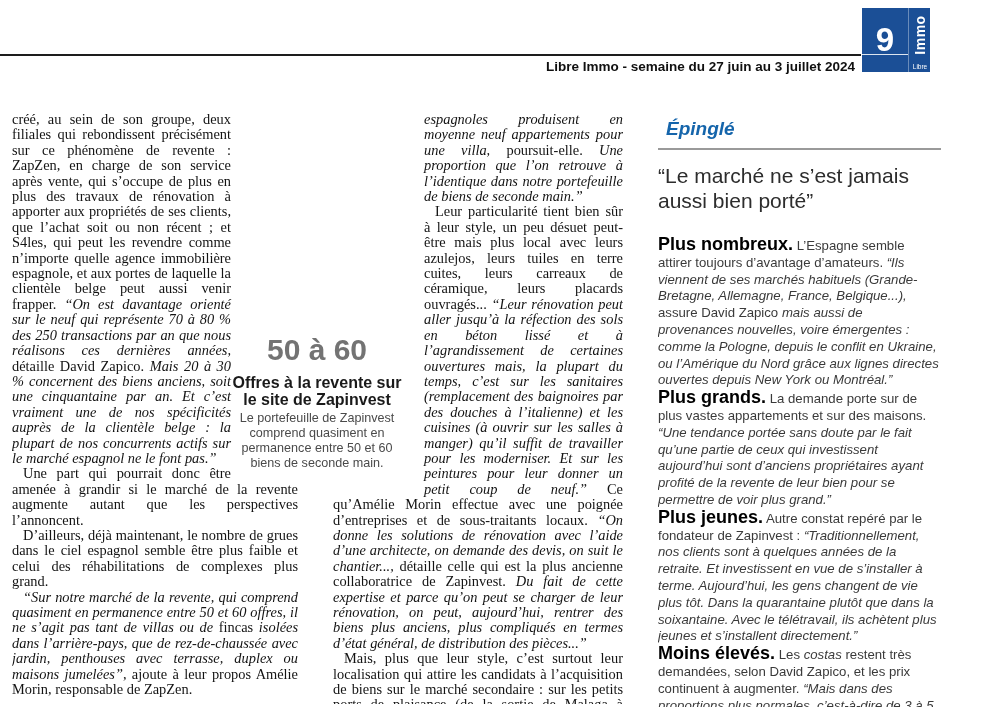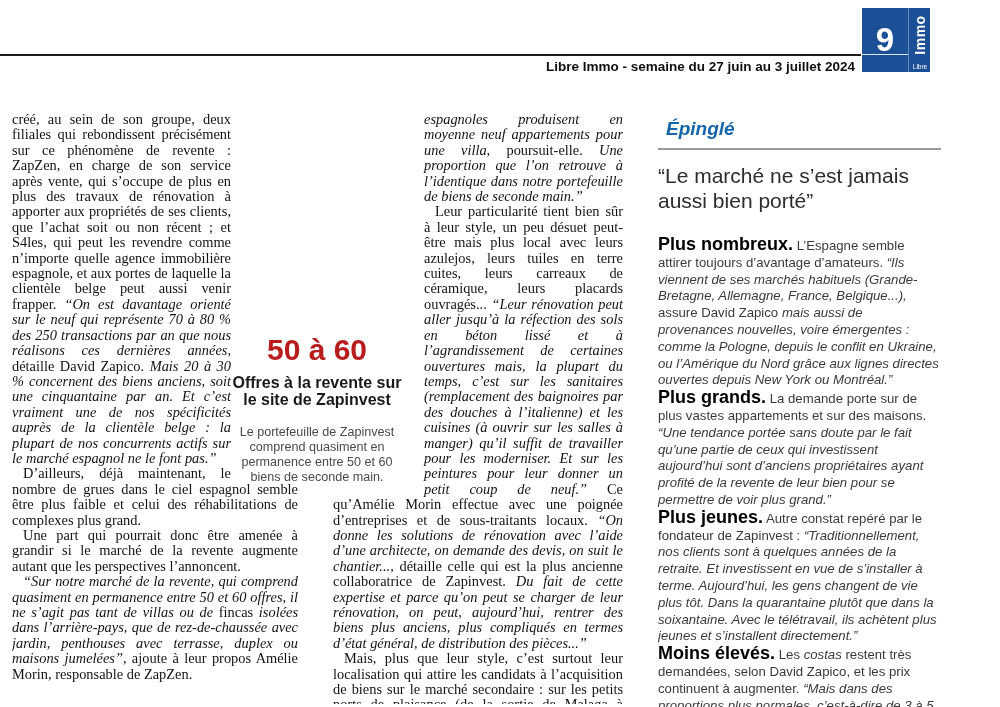--- a/index.html
+++ b/index.html
@@ -33,23 +33,23 @@
   .col2{left:333px;width:290px;}
   .col p{margin:0;text-indent:11px;}
   .col p.first{text-indent:0;}
   .run-i{font-style:italic;}
   .spacer-r{float:right;width:67px;height:156px;margin-top:212px;}
   .spacer-l{float:left;width:91px;height:158px;margin-top:215px;}
 
   
   .pullquote{position:absolute;left:232px;top:333px;width:170px;text-align:center;
              font-family:"Liberation Sans",sans-serif;}
-  .pq-number{color:#b91c1c;font-size:30px;font-weight:bold;line-height:33px;}
+  .pq-number{color:#737373;font-size:30px;font-weight:bold;line-height:33px;}
   .pq-title{font-size:16px;font-weight:bold;color:#1a1a1a;line-height:16.5px;margin-top:9px;}
-  .pq-body{font-size:12.6px;color:#4a4a4a;line-height:15px;margin-top:17px;}
+  .pq-body{font-size:12.6px;color:#4a4a4a;line-height:15px;margin-top:3px;}
 
   
   .sidebar{position:absolute;left:658px;top:110px;width:283px;height:597px;overflow:hidden;
            font-family:"Liberation Sans",sans-serif;color:#3a3a3a;text-align:left;}
   .sb-label{color:#1565ab;font-size:19px;font-weight:bold;margin:8px;line-height:22px;font-style:italic;}
   .sb-rule{height:2px;background:#9a9a9a;margin-top:7px;}
   .sb-quote{font-size:21px;line-height:25px;color:#2d2d2d;margin-top:13px;}
   .sb-item{font-size:13.2px;line-height:16.8px;}
   .sb-item.firstitem{margin-top:23px;}
   .sb-lead{font-weight:bold;color:#000;font-size:18px;}
@@ -66,22 +66,22 @@
     <div class="corner-immo">
       <span>Immo</span>
     </div>
     <div class="corner-libre">Libre</div>
   </div>
 </div>
 
 <div class="col col1">
   <div class="spacer-r"></div>
   <p class="first"><span class="run-r">créé, au sein de son groupe, deux filiales qui rebondissent précisément sur ce phénomène de revente : ZapZen, en charge de son service après vente, qui s’occupe de plus en plus des travaux de rénovation à apporter aux propriétés de ses clients, que l’achat soit ou non récent ; et S4les, qui peut les revendre comme n’importe quelle agence immobilière espagnole, et aux portes de laquelle la clientèle belge peut aussi venir frapper. </span><span class="run-i">“On est davantage orienté sur le neuf qui représente 70 à 80 % des 250 transactions par an que nous réalisons ces dernières années, </span><span class="run-r">détaille David Zapico. </span><span class="run-i">Mais 20 à 30 % concernent des biens anciens, soit une cinquantaine par an. Et c’est vraiment une de nos spécificités auprès de la clientèle belge : la plupart de nos concurrents actifs sur le marché espagnol ne le font pas.”</span></p>
+  <p><span class="run-r">Une part qui pourrait donc être amenée à grandir si le marché de la revente augmente autant que les perspectives l’annoncent.</span></p>
   <p><span class="run-r">D’ailleurs, déjà maintenant, le nombre de grues dans le ciel espagnol semble être plus faible et celui des réhabilitations de complexes plus grand.</span></p>
-  <p><span class="run-r">Une part qui pourrait donc être amenée à grandir si le marché de la revente augmente autant que les perspectives l’annoncent.</span></p>
   <p><span class="run-i">“Sur notre marché de la revente, qui comprend quasiment en permanence entre 50 et 60 offres, il ne s’agit pas tant de villas ou de </span><span class="run-r">fincas</span><span class="run-i"> isolées dans l’arrière-pays, que de rez-de-chaussée avec jardin, penthouses avec terrasse, duplex ou maisons jumelées”</span><span class="run-r">, ajoute à leur propos Amélie Morin, responsable de ZapZen.</span></p>
 
 </div>
 
 <div class="col col2">
   <div class="spacer-l"></div>
   <p class="first"><span class="run-i">espagnoles produisent en moyenne neuf appartements pour une villa, </span><span class="run-r">poursuit-elle. </span><span class="run-i">Une proportion que l’on retrouve à l’identique dans notre portefeuille de biens de seconde main.”</span></p>
   <p><span class="run-r">Leur particularité tient bien sûr à leur style, un peu désuet peut-être mais plus local avec leurs azulejos, leurs tuiles en terre cuites, leurs carreaux de céramique, leurs placards ouvragés... </span><span class="run-i">“Leur rénovation peut aller jusqu’à la réfection des sols en béton lissé et à l’agrandissement de certaines ouvertures mais, la plupart du temps, c’est sur les sanitaires (remplacement des baignoires par des douches à l’italienne) et les cuisines (à ouvrir sur les salles à manger) qu’il suffit de travailler pour les moderniser. Et sur les peintures pour leur donner un petit coup de neuf.”</span><span class="run-r"> Ce qu’Amélie Morin effectue avec une poignée d’entreprises et de sous-traitants locaux. </span><span class="run-i">“On donne les solutions de rénovation avec l’aide d’une architecte, on demande des devis, on suit le chantier..., </span><span class="run-r">détaille celle qui est la plus ancienne collaboratrice de Zapinvest. </span><span class="run-i">Du fait de cette expertise et parce qu’on peut se charger de leur rénovation, on peut, aujourd’hui, rentrer des biens plus anciens, plus compliqués en termes d’état général, de distribution des pièces...”</span></p>
   <p><span class="run-r">Mais, plus que leur style, c’est surtout leur localisation qui attire les candidats à l’acquisition de biens sur le marché secondaire : sur les petits ports de plaisance (de la sortie de Malaga à Sotogrande, il y en a pas moins de treize), proches du centre, avec vue directe sur la mer, en bord de plage ou à courte distance à pied. Autrement dit, les localisations phares... d’il y a quinze ou vingt ans.</span></p>
 </div>

